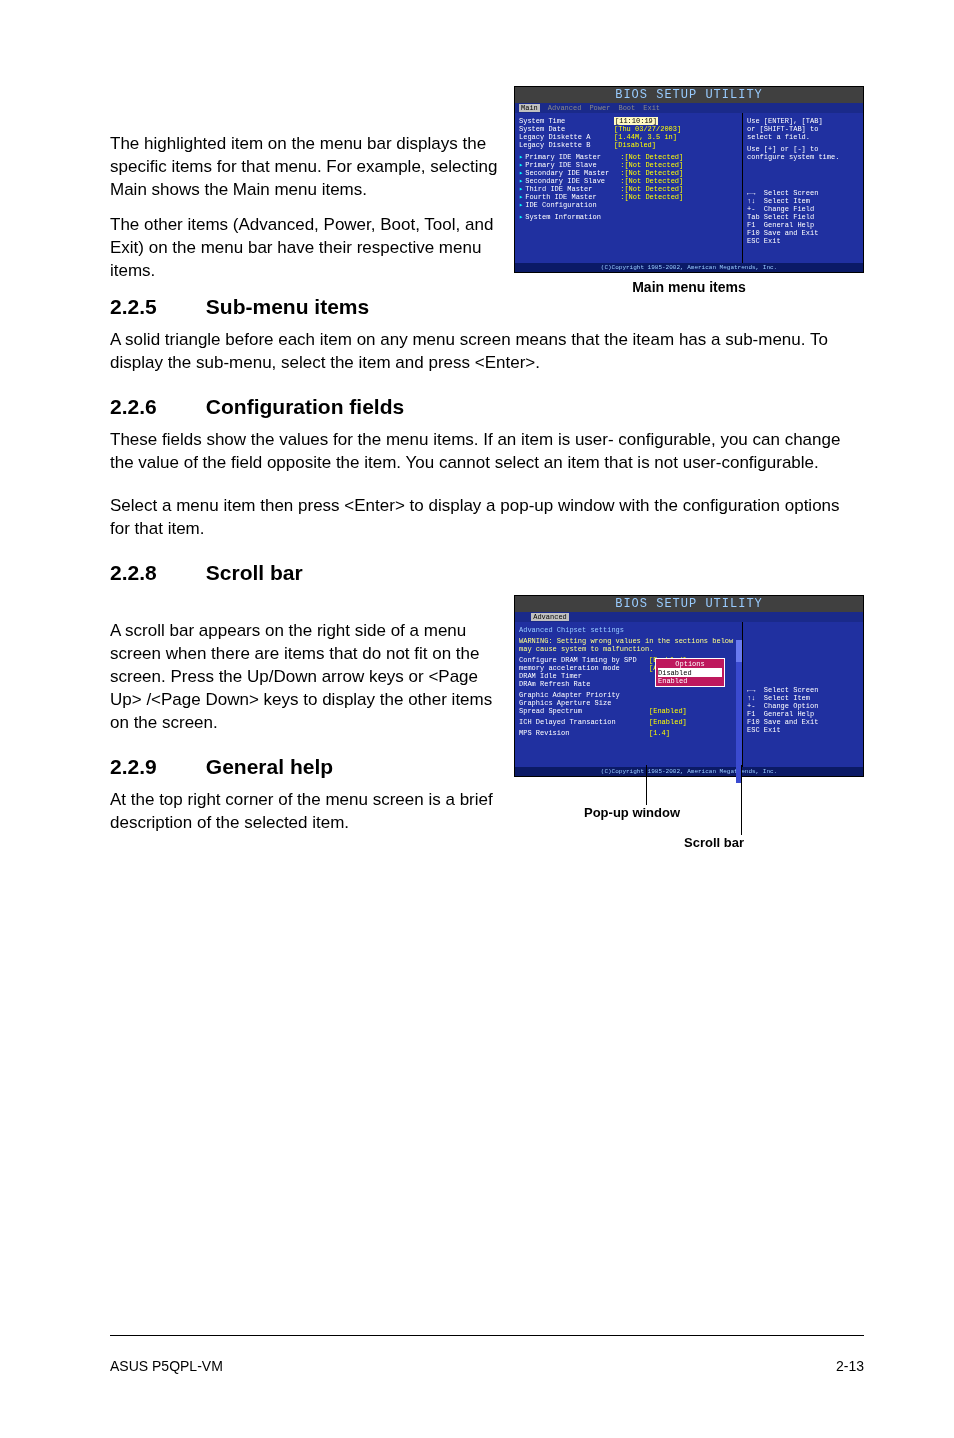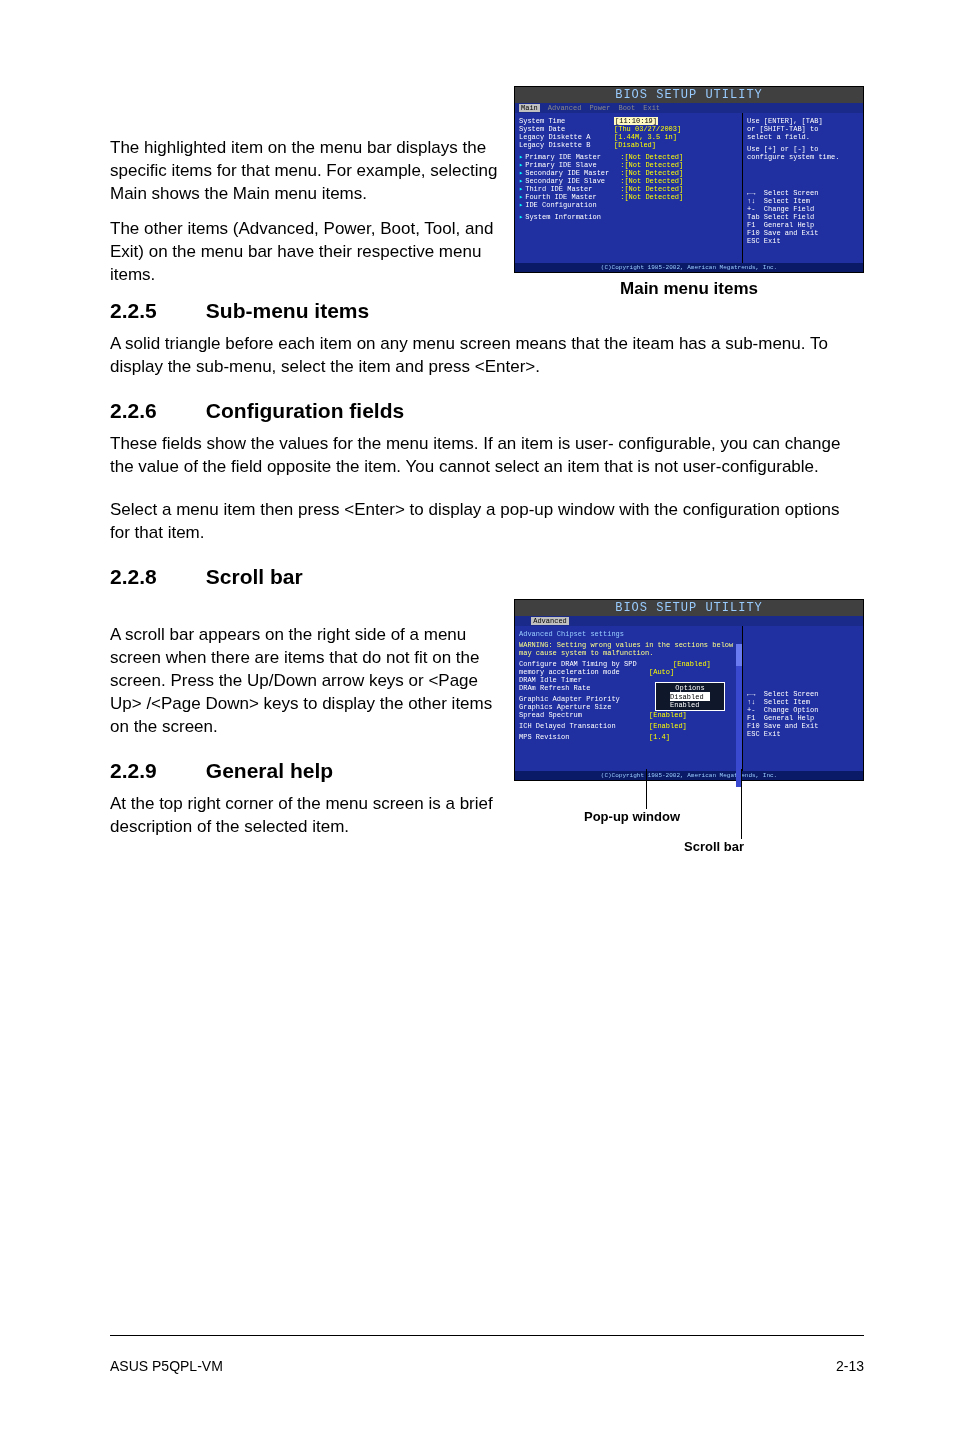--- a/index.html
+++ b/index.html
@@ -4,21 +4,21 @@
 <style>
   * { box-sizing: border-box; margin: 0; padding: 0; }
   html, body { width: 954px; height: 1438px; background: #fff; font-family: Arial, Helvetica, sans-serif; color: #000; }
   .page { padding: 86px 90px 0 110px; position: relative; height: 100%; }
   h3 { font-size: 21px; font-weight: bold; margin-bottom: 10px; }
   h3 .num { display: inline-block; width: 90px; }
   p { font-size: 17px; line-height: 1.35; margin-bottom: 12px; }
   .row { display: flex; gap: 14px; align-items: flex-end; }
   .col-text { flex: 1 1 auto; }
   .col-fig { flex: 0 0 auto; }
-  .caption { font-size: 17px; font-weight: bold; text-align: center; margin-top: 6px; }
+  .caption { font-size: 14px; font-weight: bold; text-align: center; margin-top: 6px; }
 
   
   .bios { width: 350px; background: #1a2a8a; color: #fff; font-family: "Courier New", monospace; font-size: 7px; border: 1px solid #000; position: relative; }
   .bios-title { background: #404040; color: #9cf; text-align: center; padding: 1px 17px; font-size: 12px; letter-spacing: 1px; }
   .bios-tabs { background: #1a2a8a; display: flex; gap: 8px; padding: 1px 4px; font-size: 7px; }
   .bios-tabs span { color: #888; }
   .bios-tabs .active { background: #c0c0c0; color: #000; padding: 0 2px; }
   .bios-body { display: flex; height: 150px; }
   .bios-left { flex: 1; background: #2030a0; padding: 4px; border-right: 1px solid #000; }
   .bios-right { width: 120px; background: #2030a0; padding: 4px; color: #fff; }
@@ -27,21 +27,21 @@
   .bios-kv .v { color: #ff0; }
   .bios-kv .sel { background: #fef9c3; color: #000; padding: 0 1px; }
   .tri::before { content: "▸"; color: #0ff; margin-right: 2px; }
   .bios-foot { background: #0b1a66; color: #9cf; text-align: center; padding: 1px 0; font-size: 6px; }
   .bios-right .nav { margin-top: 28px; }
   .bios-right .nav div { color: #fff; }
 
   .bios2 { width: 350px; }
   .bios2 .bios-body { height: 145px; }
   .bios2 .bios-left { position: relative; }
-  .popup { position: absolute; left: 140px; top: 56px; width: 70px; background: #0f172a; color: #fff; border: 1px solid #fff; padding: 1px 14px; font-size: 7px; }
+  .popup { position: absolute; left: 140px; top: 36px; width: 70px; background: #be185d; color: #fff; border: 1px solid #fff; padding: 1px 2px; font-size: 7px; }
   .popup .selrow { background: #fff; color: #000; }
   .scrollbar { position: absolute; right: 121px; top: 18px; width: 6px; height: 143px; background: #3a4ad0; }
   .scrollbar-thumb { position: absolute; top: 0; left: 0; width: 6px; height: 22px; background: #6a7af0; }
 
   .annot-line { position: absolute; border-left: 1px solid #000; }
   .annot-text { position: absolute; font-size: 13px; font-weight: bold; }
 
   .footer { position: absolute; bottom: 64px; left: 110px; right: 90px; border-top: 1px solid #000; padding-top: 22px; display: flex; justify-content: space-between; font-size: 14px; }
 
   .section-gap { height: 8px; }
@@ -185,21 +185,21 @@
           <span style="visibility:hidden">.</span>
           <span class="active">Advanced</span>
         </div>
         <div class="bios-body" style="position:relative;">
           <div class="bios-left">
             <div style="color:#9cf">Advanced Chipset settings</div>
             <div style="height:3px"></div>
             <div style="color:#ff8">WARNING: Setting wrong values in the sections below may cause system to malfunction.</div>
             <div style="height:3px"></div>
             <div class="bios-kv">
-                <span class="k" style="width:154px">Configure DRAM Timing by SPD</span>
+                <span class="k" style="width:130px">Configure DRAM Timing by SPD</span>
                 <span class="v">[Enabled]</span>
               </div>
             <div class="bios-kv">
                 <span class="k" style="width:130px">memory acceleration mode</span>
                 <span class="v">[Auto]</span>
               </div>
             <div class="bios-kv">
                 <span class="k" style="width:130px">DRAM Idle Timer</span>
               </div>
             <div class="bios-kv">

